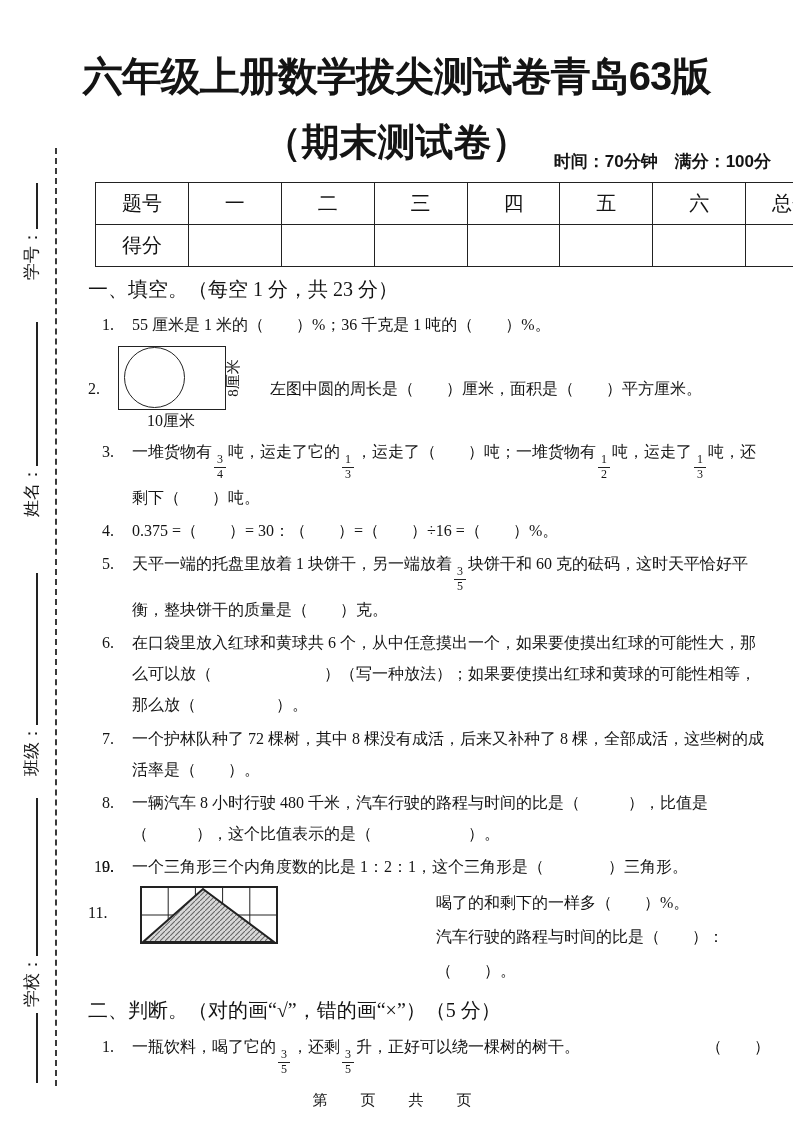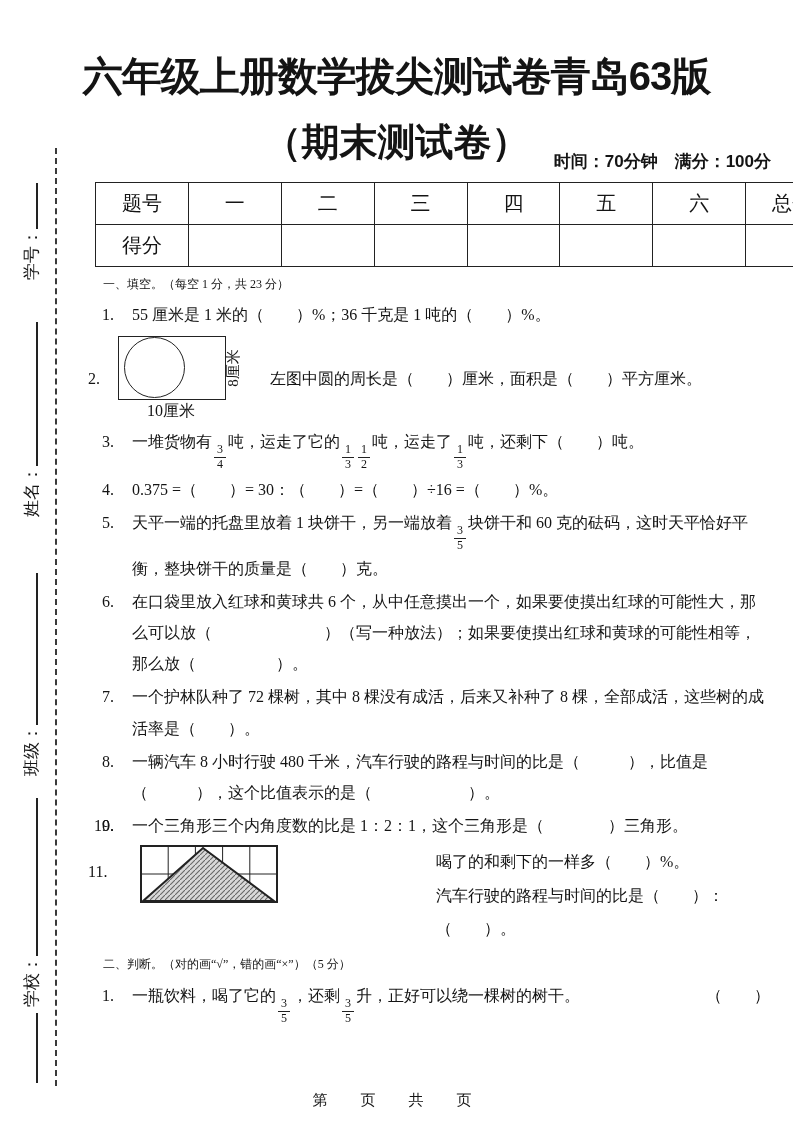--- a/index.html
+++ b/index.html
@@ -24,21 +24,21 @@
   .dashline{position:absolute;left:55px;top:148px;height:938px;width:0;border-left:2px dashed #3a3a3a;}
   .sstrip{position:absolute;left:6px;top:18px;width:1065px;height:34px;
           transform-origin:0 0;transform:rotate(-90deg) translateX(-100%);
           display:flex;align-items:flex-end;font-size:17px;white-space:nowrap;}
   .sfield{display:flex;align-items:flex-end;}
   .sfield .lbl{line-height:1;}
   .blank{display:inline-block;height:2px;background:#222;margin-bottom:2px;}
 
   
   main{position:absolute;left:88px;top:276px;width:682px;font-size:16px;}
-  .sec-title{font-size:12px;margin:0 0 6px 15px;}
+  .sec-title{font-size:20px;margin:0 0 6px 0;}
   .q{position:relative;padding-left:44px;line-height:1.95;margin-bottom:2px;}
   .qno{position:absolute;left:14px;top:0;}
   .qno.wide{left:6px;}
 
   .frac{display:inline-flex;flex-direction:column;vertical-align:-0.5em;text-align:center;
         font-size:12px;line-height:1.15;margin:0 2px;}
   .frac .fn{border-bottom:1px solid #222;padding:0 3px;display:block;}
   .frac .fd{display:block;padding:0 3px;}
 
   
@@ -143,21 +143,21 @@
     </div>
 
     <div class="q">
       <span class="qno">3.</span>
       <span><span>一堆货物有</span><span class="frac">
             <span class="fn">3</span>
             <span class="fd">4</span>
           </span><span>吨，运走了它的</span><span class="frac">
             <span class="fn">1</span>
             <span class="fd">3</span>
-          </span><span class="frac">
+          </span><span>，运走了（　　）吨；一堆货物有</span><span class="frac">
             <span class="fn">1</span>
             <span class="fd">2</span>
           </span><span>吨，运走了</span><span class="frac">
             <span class="fn">1</span>
             <span class="fd">3</span>
           </span><span>吨，还剩下（　　）吨。</span></span>
     </div>
 
     <div class="q">
       <span class="qno">4.</span>

